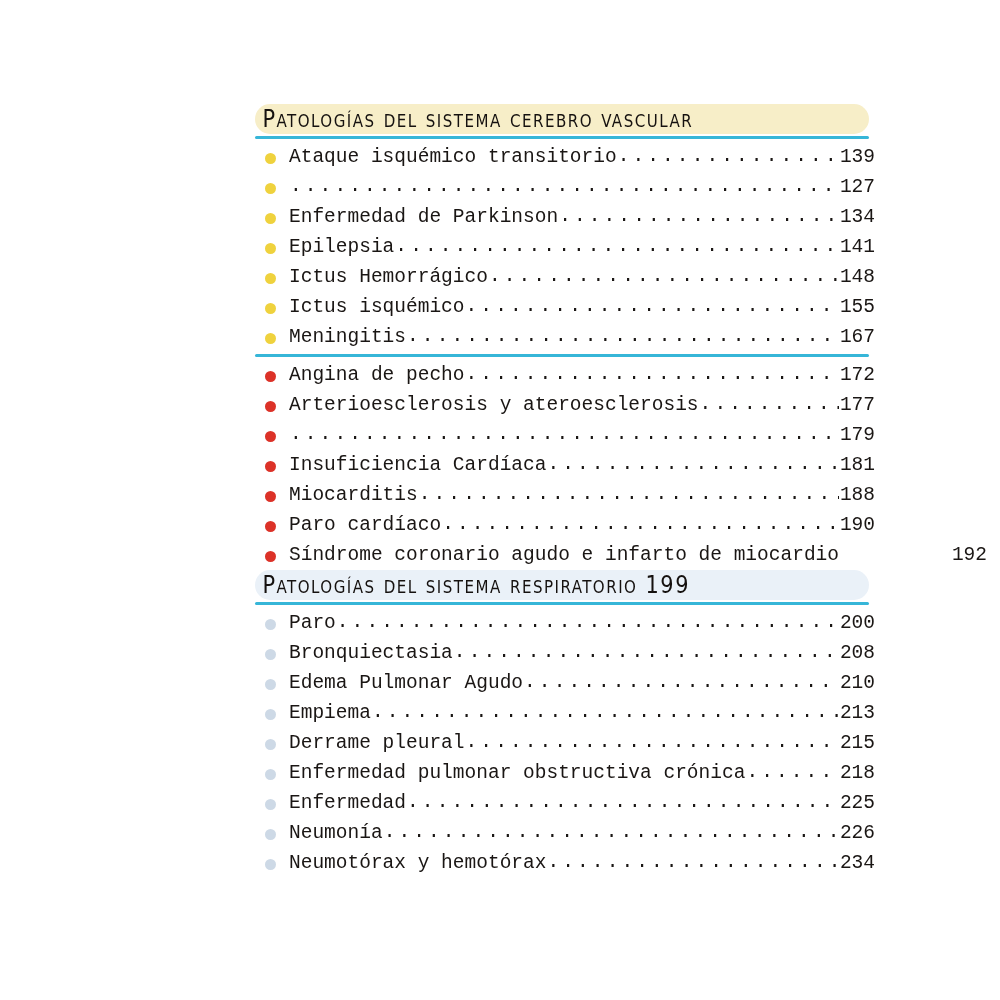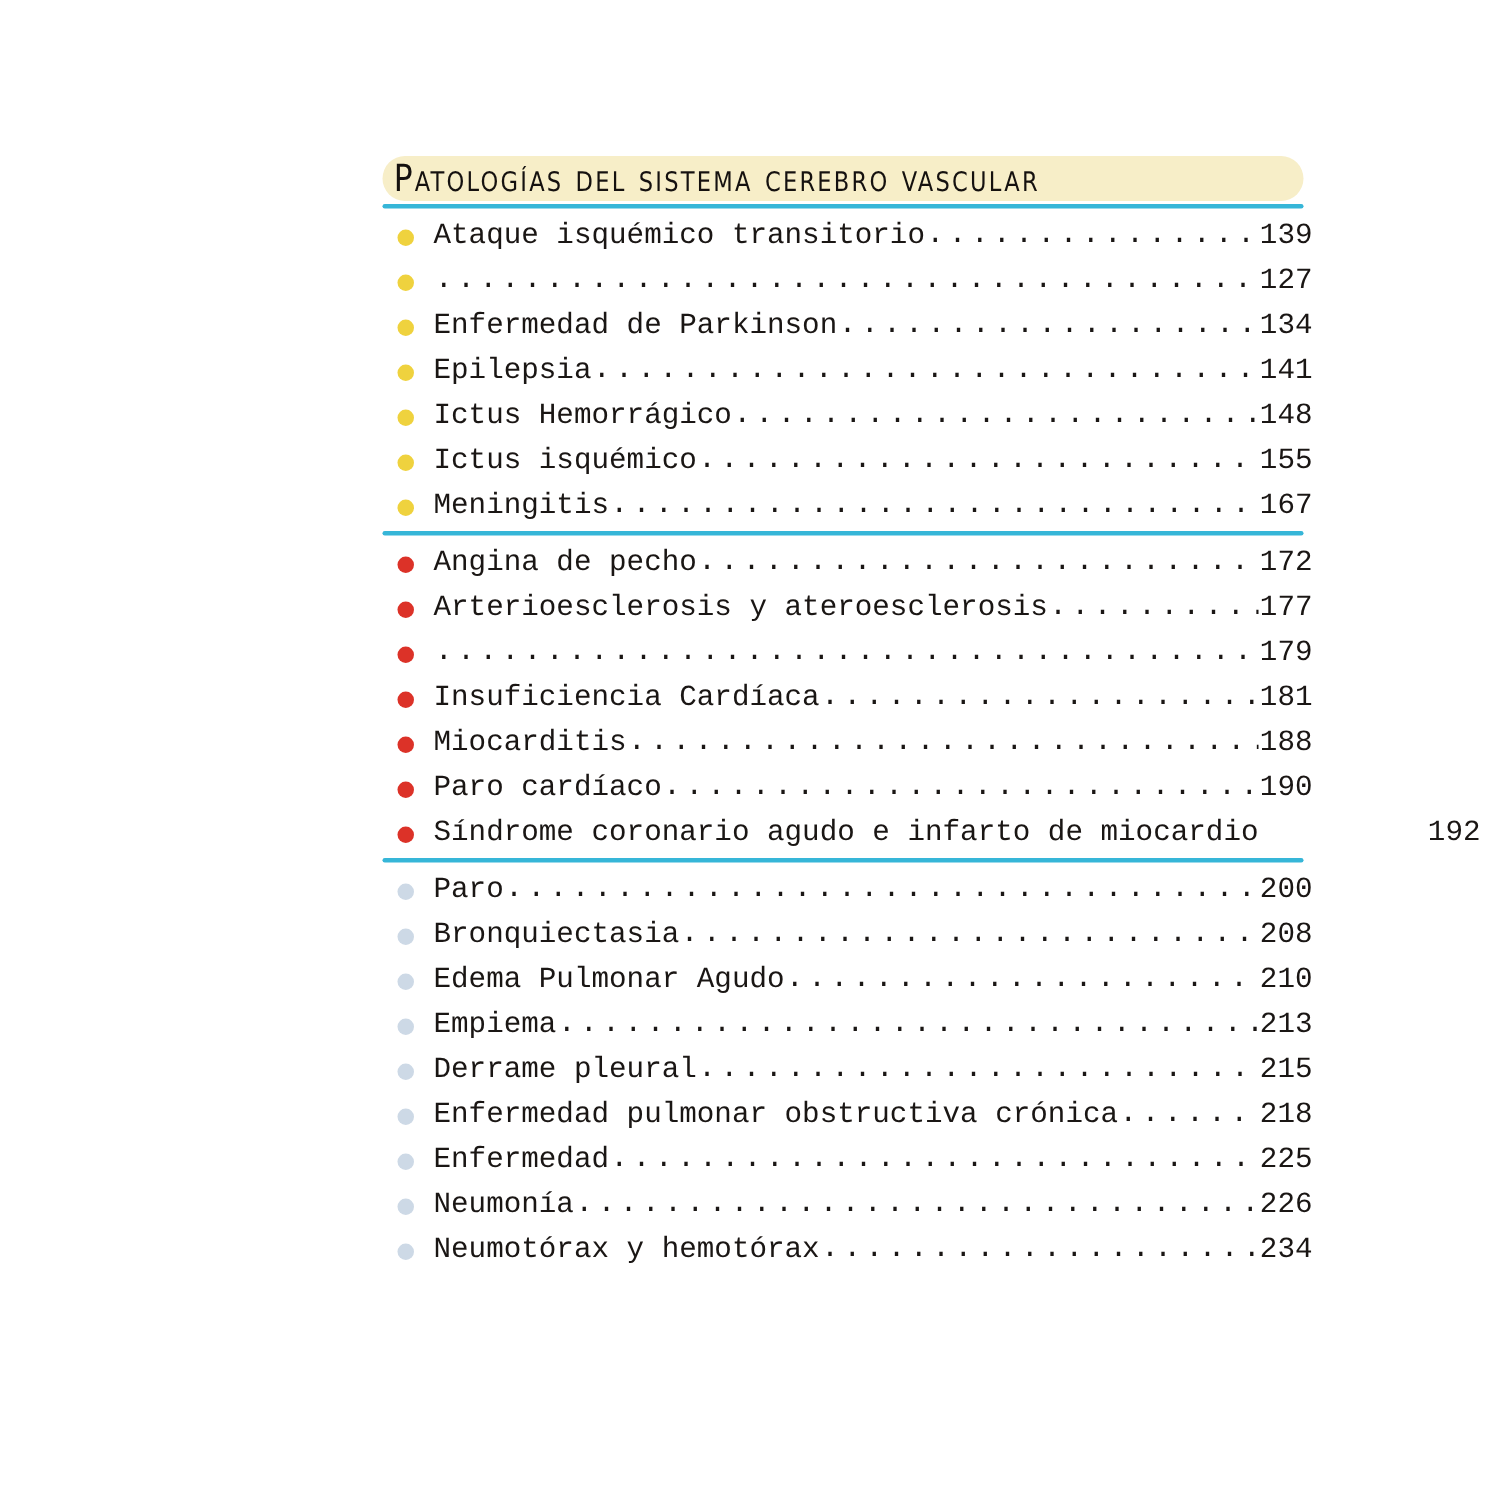--- a/index.html
+++ b/index.html
@@ -222,20 +222,24 @@
           </li>
           <li class="entry wide">
             <span class="bullet" style="background: rgb(220, 50, 40);"></span>
             <span class="entry-title">Síndrome coronario agudo e infarto de miocardio</span>
             <span class="leader">..........................................................................................</span>
             <span class="entry-page">192</span>
           </li>
         </ul>
       </div>
       <div class="section">
+        <div class="section-header">
+          <span class="header-bar" style="background: rgb(234, 241, 248); width: 614px;"></span>
+          <span class="header-title">Patologías del sistema respiratorio 199</span>
+        </div>
         <div style="position: relative; height: 8px;">
           <span class="header-rule" style="width: 614px; top: 2px; background: rgb(54, 182, 216);"></span>
         </div>
         <ul class="entry-list">
           <li class="entry">
             <span class="bullet" style="background: rgb(205, 217, 230);"></span>
             <span class="entry-title">Paro</span>
             <span class="leader">..........................................................................................</span>
             <span class="entry-page">200</span>
           </li>

